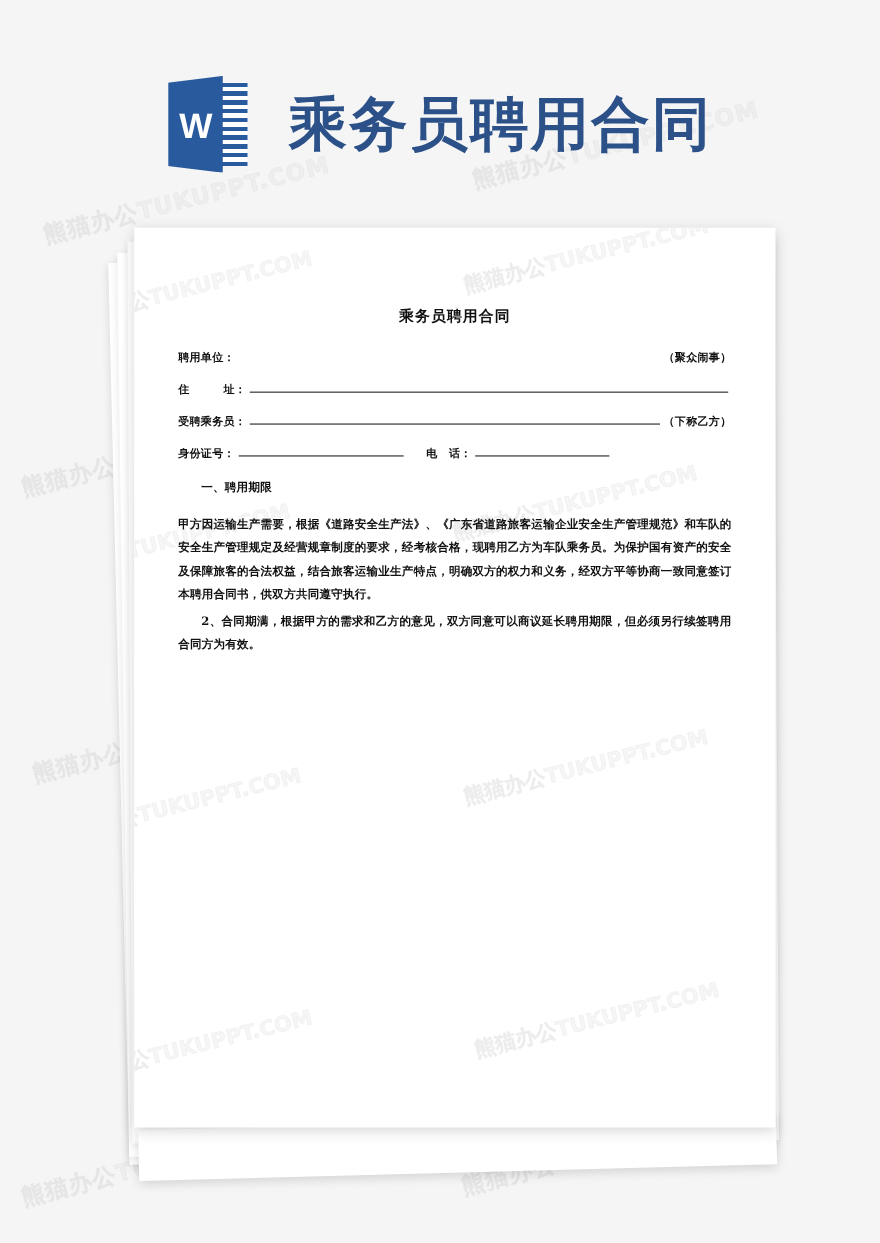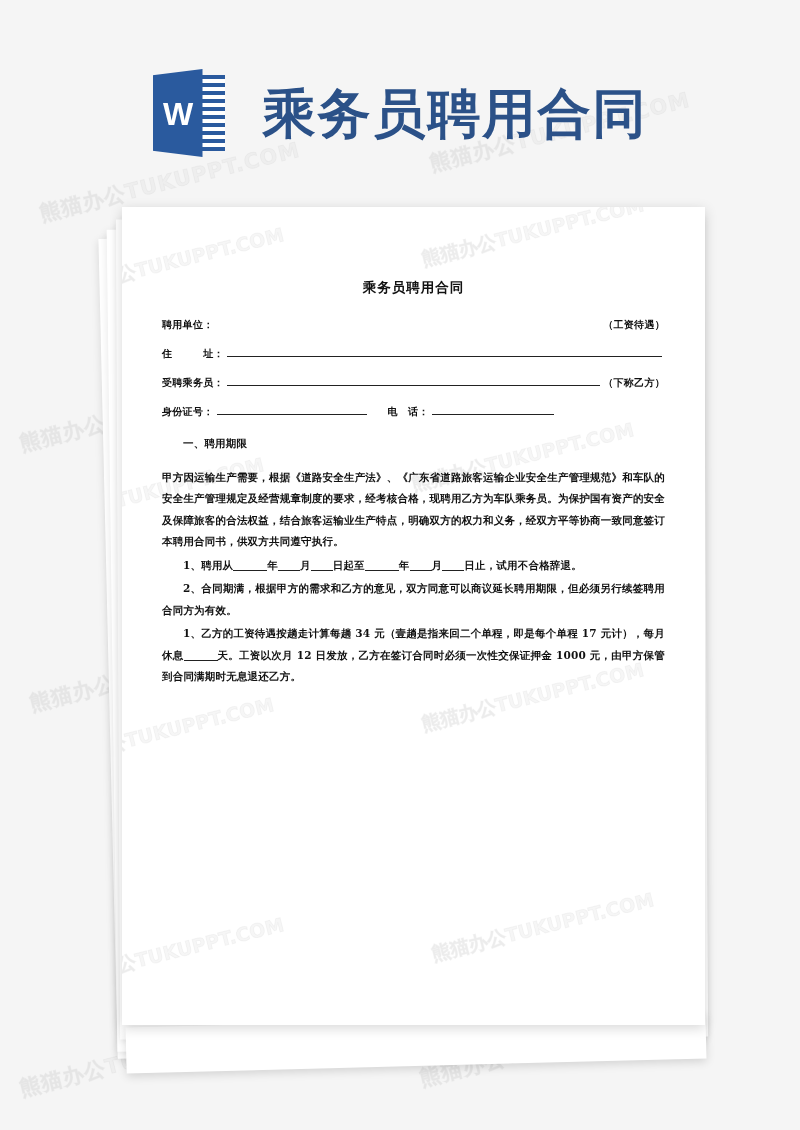--- a/index.html
+++ b/index.html
@@ -259,21 +259,21 @@
   <div class="sheet-front-bottom"></div>
 
   <div class="doc-page">
     <div class="doc-inner">
 
       <div class="doc-title">乘务员聘用合同</div>
 
       <div class="field-row">
         <span class="field-label">聘用单位：</span>
         <span class="field-line blank"></span>
-        <span class="field-suffix">（工资待遇）</span>
+        <span class="field-suffix">（聚众闹事）</span>
       </div>
 
       <div class="field-row">
         <span class="field-label">住　　　址：</span>
         <span class="field-line"></span>
         <span class="field-suffix"></span>
       </div>
 
       <div class="field-row">
         <span class="field-label">受聘乘务员：</span>
@@ -285,27 +285,25 @@
         <span class="field-label">身份证号：</span>
         <span class="field-line short"></span>
         <span class="field-label" style="margin-left:18px;">电　话：</span>
         <span class="field-line short2"></span>
       </div>
 
       <p class="para heading">一、聘用期限</p>
 
       <p class="para first">甲方因运输生产需要，根据《道路安全生产法》、《广东省道路旅客运输企业安全生产管理规范》和车队的安全生产管理规定及经营规章制度的要求，经考核合格，现聘用乙方为车队乘务员。为保护国有资产的安全及保障旅客的合法权益，结合旅客运输业生产特点，明确双方的权力和义务，经双方平等协商一致同意签订本聘用合同书，供双方共同遵守执行。</p>
 
-      <p class="para indent"><span>1、聘用从</span><span class="sep-underline w3"></span><span>年</span><span class="sep-underline w2"></span><span>月</span><span class="sep-underline w2"></span><span>日起至</span><span class="sep-underline w3"></span><span>年</span><span class="sep-underline w2"></span><span>月</span><span class="sep-underline w2"></span><span>日止，试用不合格辞退。</span></p>
 
       <p class="para indent">2、合同期满，根据甲方的需求和乙方的意见，双方同意可以商议延长聘用期限，但必须另行续签聘用合同方为有效。</p>
 
 
 
-      <p class="para indent"><span>1、乙方的工资待遇按趟走计算每趟 34 元（壹趟是指来回二个单程，即是每个单程 17 元计），每月休息</span><span class="sep-underline w3"></span><span>天。工资以次月 12 日发放，乙方在签订合同时必须一次性交保证押金 1000 元，由甲方保管到合同满期时无息退还乙方。</span></p>
 
     </div>
 
     <div class="doc-wm">
       <div class="wmd" style="left:-60px; top:70px; font-size:19px; transform:rotate(-14deg);">熊猫办公TUKUPPT.COM</div>
       <div class="wmd" style="left:300px; top:40px; font-size:19px; transform:rotate(-14deg);">熊猫办公TUKUPPT.COM</div>
       <div class="wmd" style="left:-80px; top:300px; font-size:19px; transform:rotate(-14deg);">熊猫办公TUKUPPT.COM</div>
       <div class="wmd" style="left:290px; top:265px; font-size:19px; transform:rotate(-14deg);">熊猫办公TUKUPPT.COM</div>
       <div class="wmd" style="left:-70px; top:540px; font-size:19px; transform:rotate(-14deg);">熊猫办公TUKUPPT.COM</div>
       <div class="wmd" style="left:300px; top:505px; font-size:19px; transform:rotate(-14deg);">熊猫办公TUKUPPT.COM</div>

